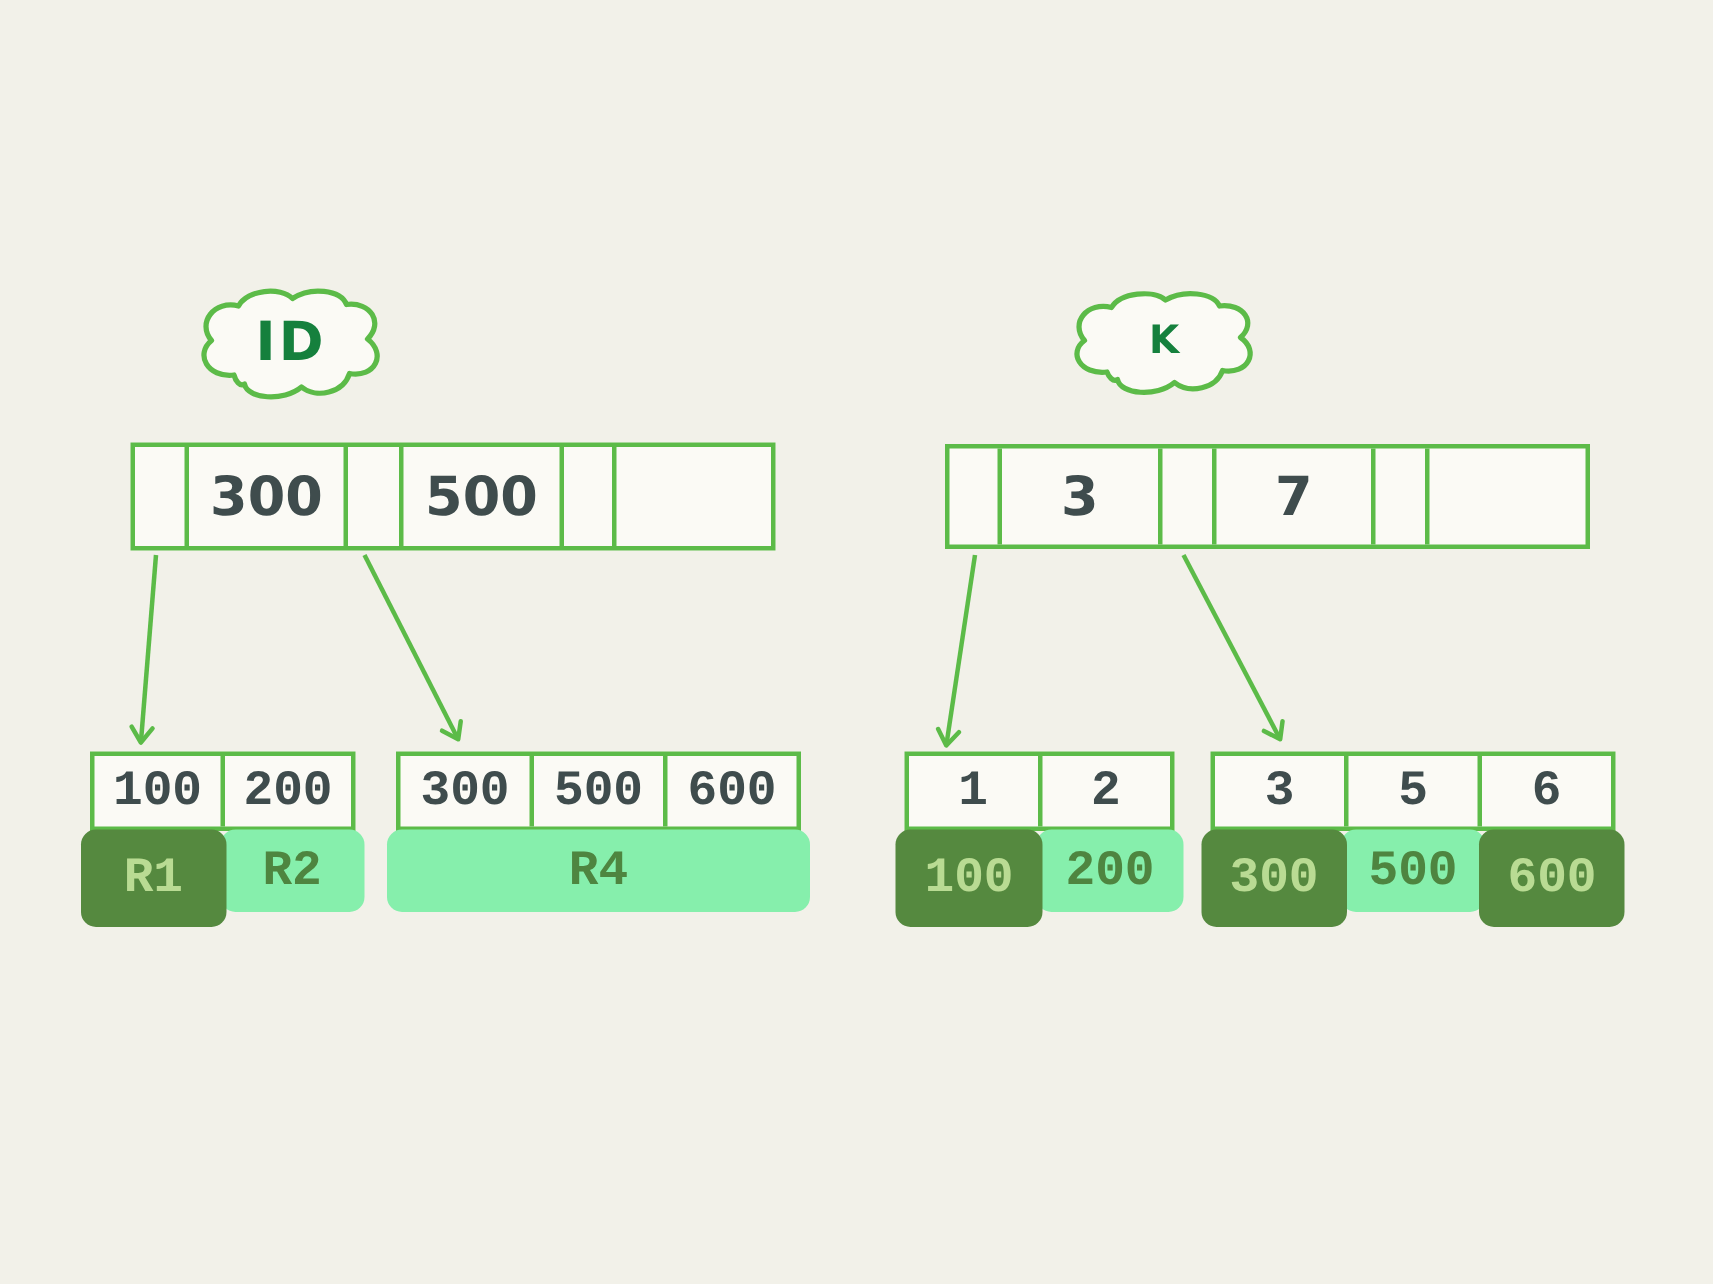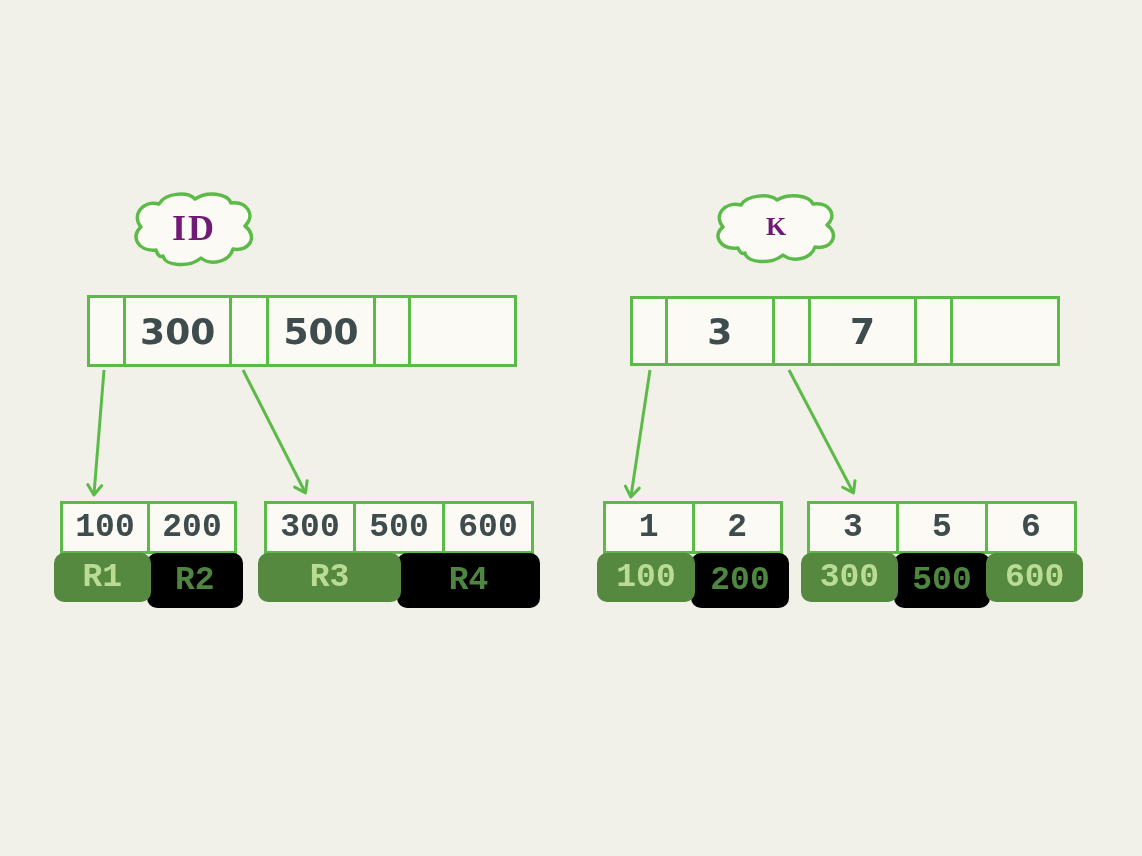--- a/index.html
+++ b/index.html
@@ -5,21 +5,21 @@
   html,body{margin:0;padding:0;}
   body{background:#f2f1e9;font-family:"DejaVu Sans","Liberation Sans",sans-serif;}
   .canvas{position:relative;width:1142px;height:856px;background:#f2f1e9;overflow:hidden;}
 
   
   .cloud{position:absolute;}
   .cloud svg{display:block;}
   .cloud .cloud-label{
     position:absolute;top:0;left:0;right:0;bottom:6px;
     display:flex;align-items:center;justify-content:center;
-    color:#701a75;font-weight:bold;font-family:Liberation Serif, serif;
+    color:#15803d;font-weight:bold;
   }
   .cloud-id .cloud-label{font-size:36px;letter-spacing:2px;}
   .cloud-k .cloud-label{font-size:26px;}
 
   
   .node{
     position:absolute;display:flex;box-sizing:border-box;
     border:3px solid #5cbb48;background:#fbfaf5;
   }
   .cell{
@@ -43,22 +43,22 @@
   .records{
     display:flex;margin:-1px -6px 0 -6px;height:57px;
     position:relative;
   }
   .rec{
     flex:1;border-radius:10px;margin-left:-4px;
     display:flex;align-items:center;justify-content:center;
     font-size:33px;font-weight:bold;
   }
   .rec:first-child{margin-left:0;}
-  .rec.dark{background:#55893f;color:#b9db93;height:49px;z-index:1;}
-  .rec.light{background:#000000;color:#4e8540;height:55px;}
+  .rec.dark{background:#55893f;color:#b9db93;height:65px;z-index:1;}
+  .rec.light{background:#86efac;color:#4e8540;height:55px;}
 
   .arrows{position:absolute;left:0;top:0;pointer-events:none;z-index:5;}
 </style>
 </head>
 <body>
 
 <div class="canvas">
 
   <div class="cloud cloud-id" style="left:124px;top:190px;">
     <svg width="140" height="82" viewBox="0 0 140 82">
@@ -103,21 +103,20 @@
     </div>
   </div>
 
   <div class="leaf" style="left:264px;top:501px;width:270px;">
     <div class="keys">
       <div class="cell key">300</div>
       <div class="cell key">500</div>
       <div class="cell key">600</div>
     </div>
     <div class="records">
-      <div class="rec dark">R3</div>
       <div class="rec light">R4</div>
     </div>
   </div>
 
   <div class="leaf" style="left:603px;top:501px;width:180px;">
     <div class="keys">
       <div class="cell key">1</div>
       <div class="cell key">2</div>
     </div>
     <div class="records">

